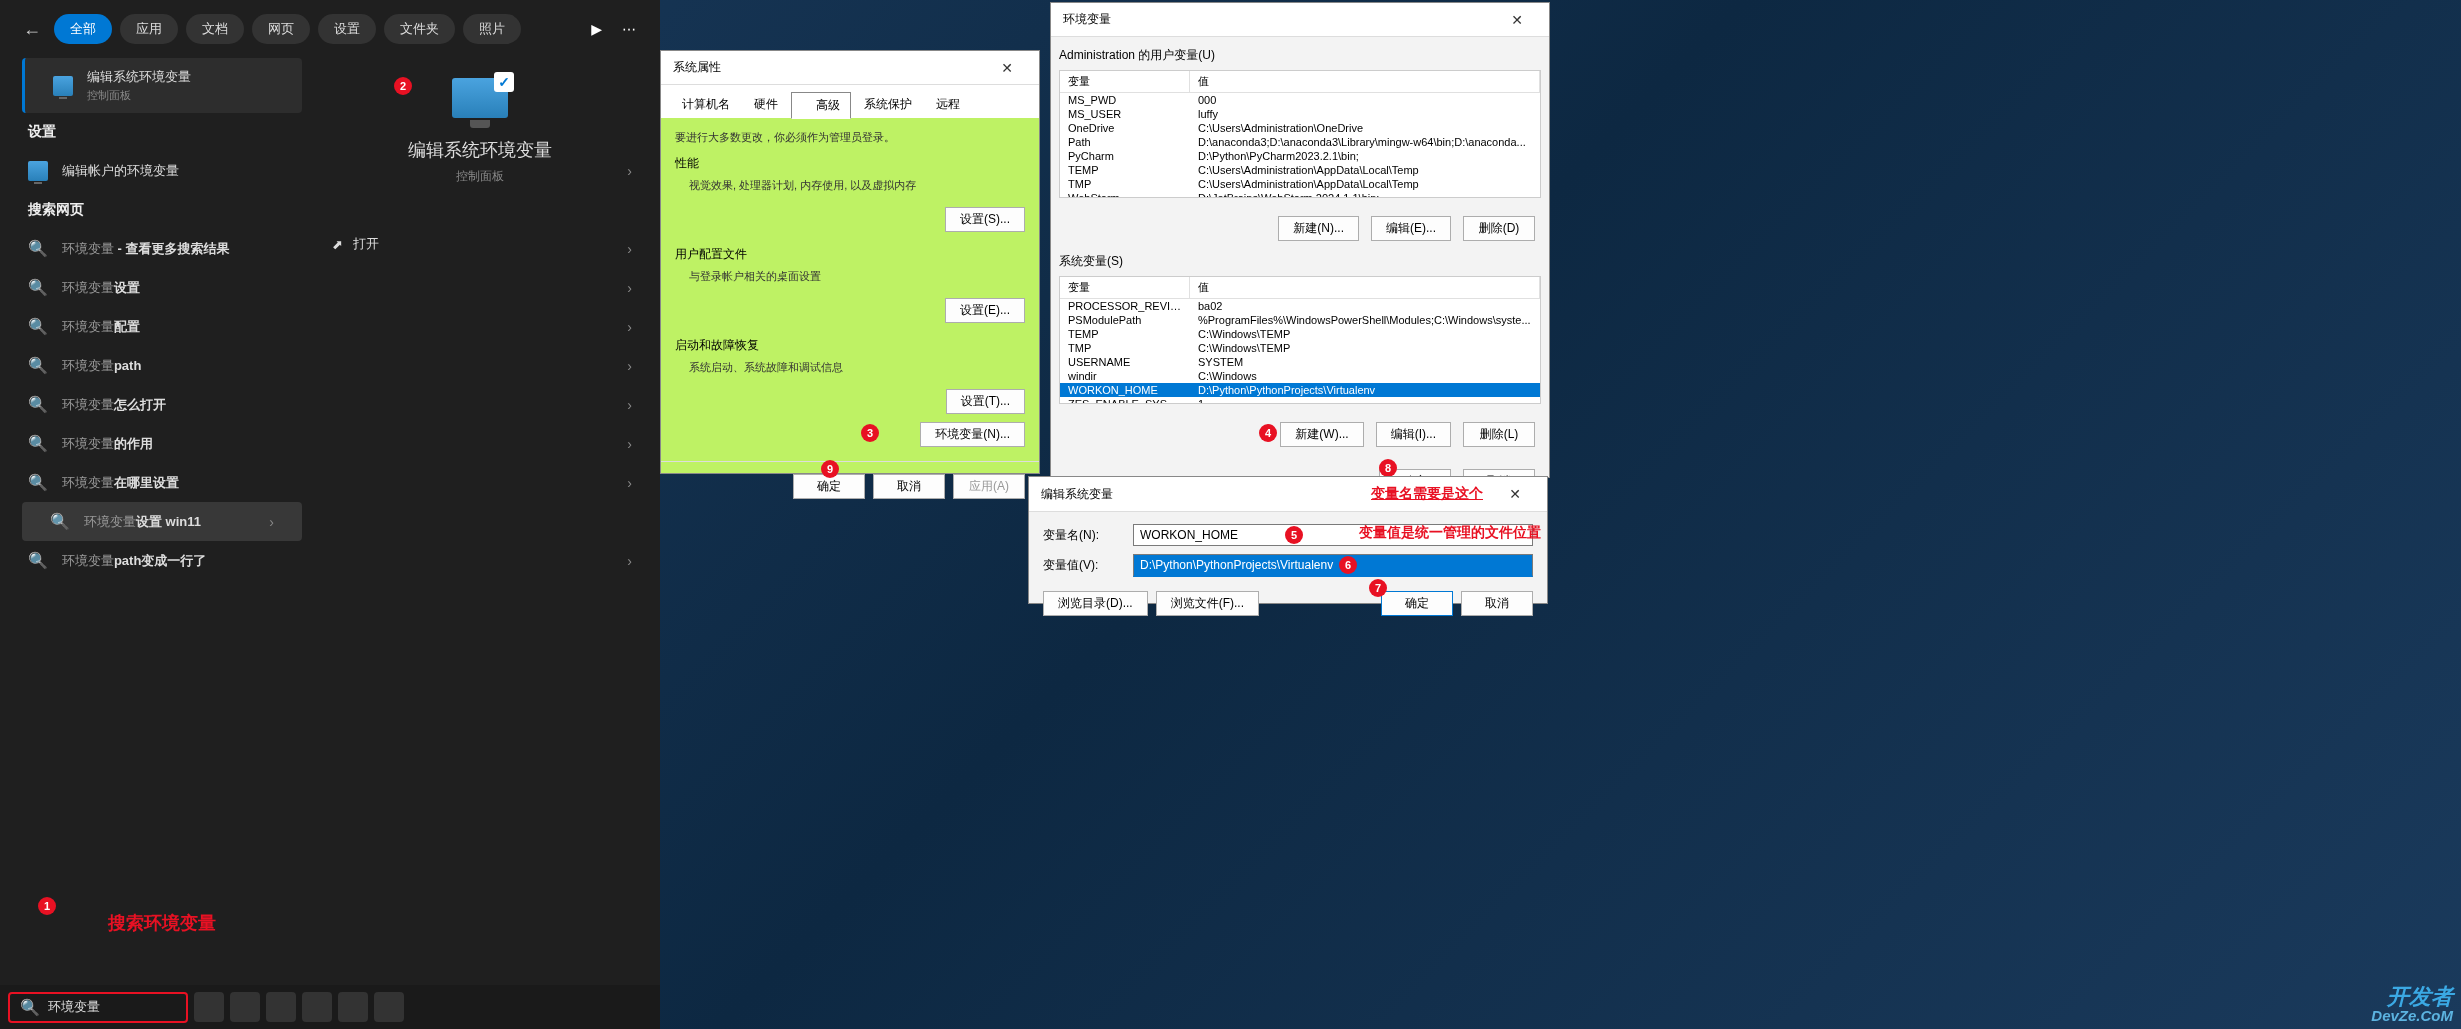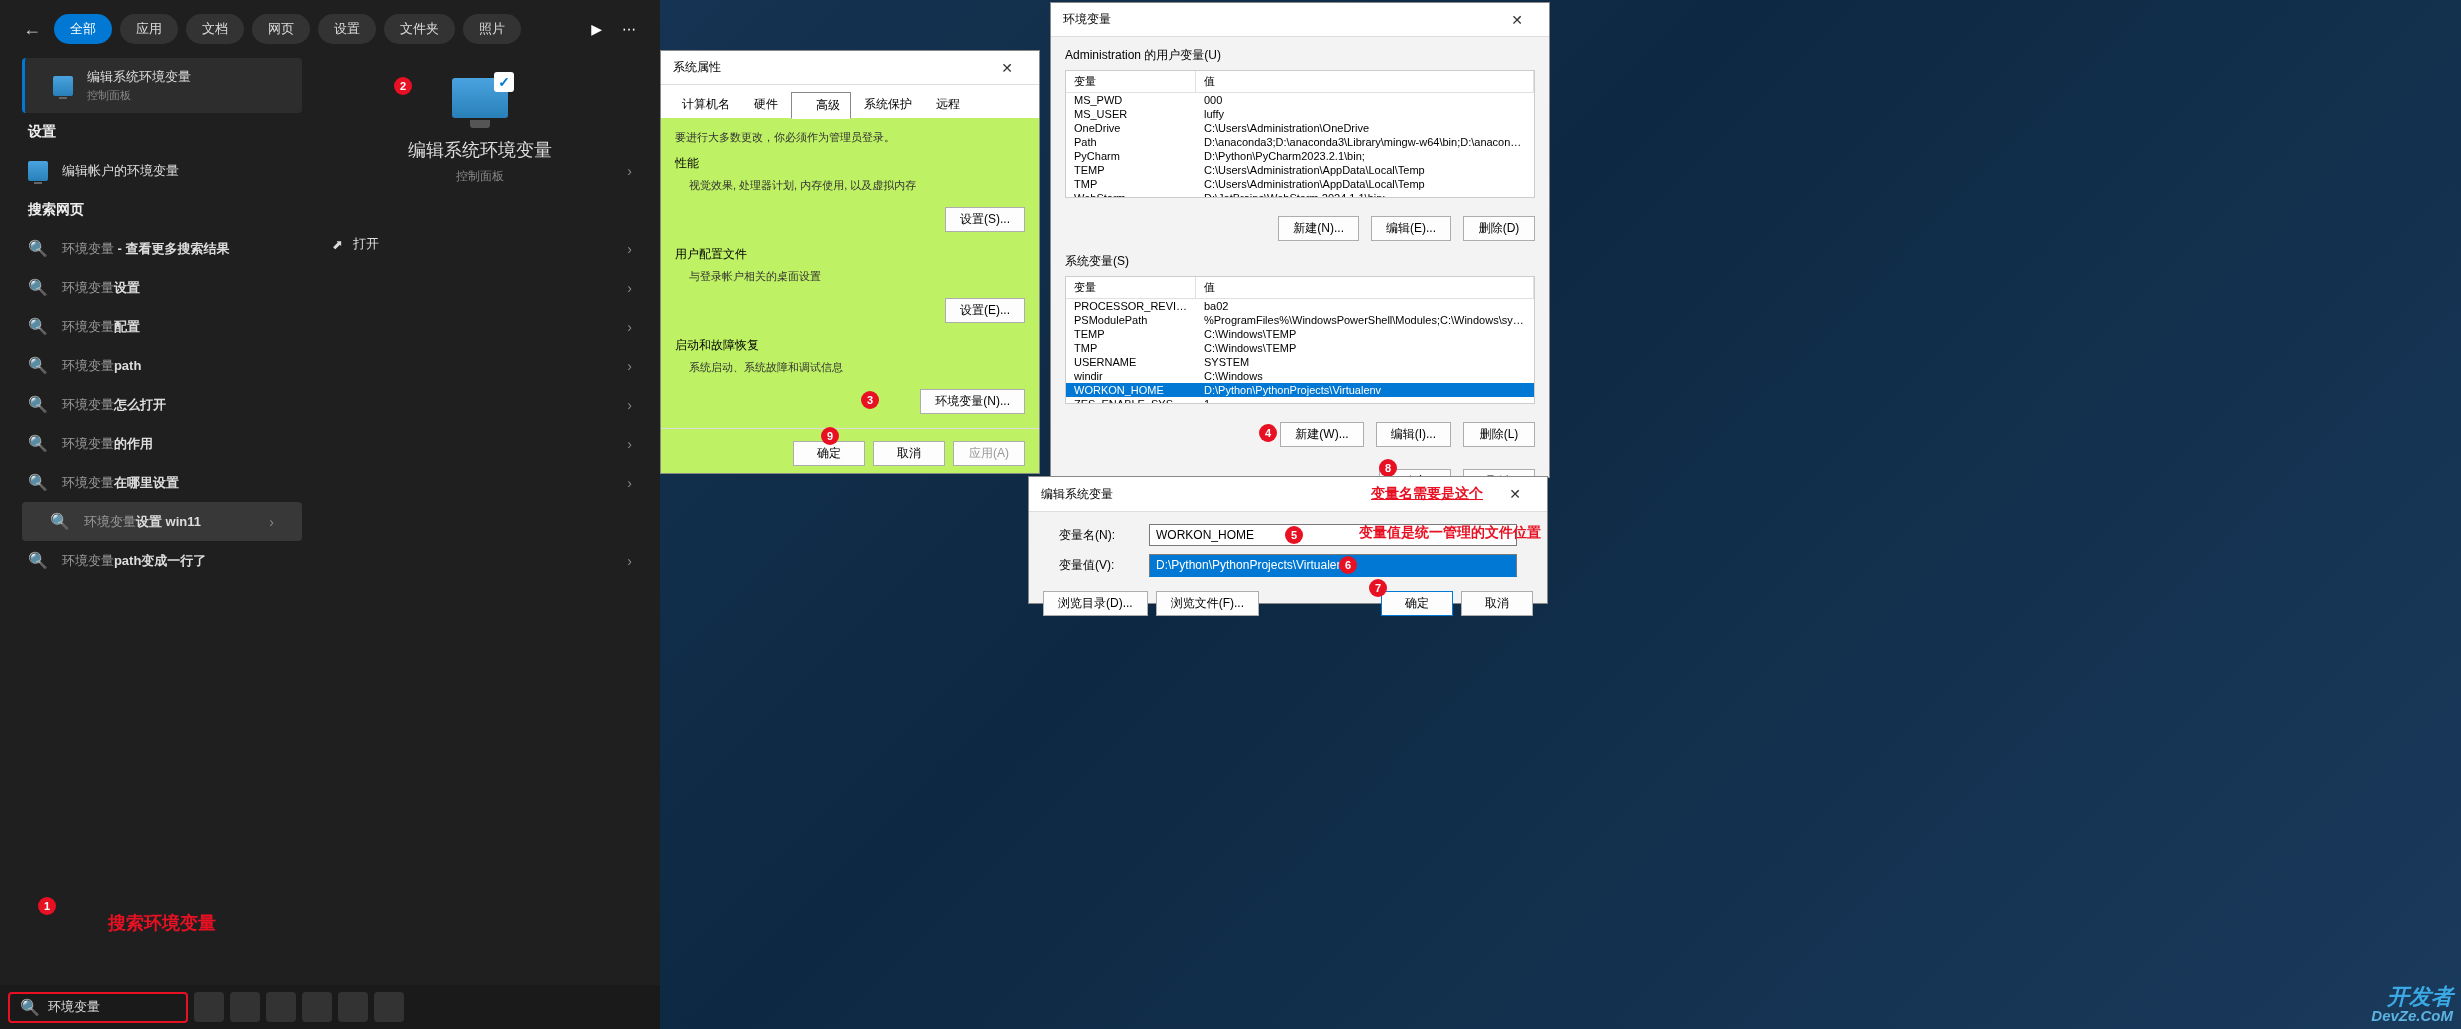--- a/index.html
+++ b/index.html
@@ -56,37 +56,37 @@
 .win-tab.active { border: 1px solid #888; border-bottom: 1px solid #fff; background: #fff; position: relative; top: 1px; padding-left: 24px; }
 .group-box { margin: 10px 14px; }
 .group-label { font-size: 12px; margin-bottom: 4px; }
 .group-desc { font-size: 11px; color: #333; margin: 6px 0 6px 14px; }
 .btn-row { display: flex; justify-content: flex-end; padding: 4px 14px; gap: 8px; }
 .win-btn { padding: 3px 14px; background: #fdfdfd; border: 1px solid #adadad; font-size: 12px; cursor: pointer; min-width: 72px; }
 .win-btn.disabled { color: #999; }
 .bottom-btns { display: flex; justify-content: flex-end; gap: 8px; padding: 12px 14px; border-top: 1px solid #ddd; margin-top: 10px; position: relative; }
 
 .envvars { left: 1050px; top: 2px; width: 500px; height: 476px; background: #f3f3f3; }
-.env-section { padding: 10px 14px; }
+.env-section { padding: 10px 8px; }
 .env-label { font-size: 12px; margin-bottom: 6px; }
 .env-table { border: 1px solid #ccc; background: #fff; height: 128px; overflow-y: auto; position: relative; }
 .env-table::-webkit-scrollbar { width: 16px; }
 .env-table::-webkit-scrollbar-thumb { background: #c0c0c0; }
 .env-table::-webkit-scrollbar-track { background: #f0f0f0; }
 .env-header { display: flex; background: #fff; border-bottom: 1px solid #e0e0e0; position: sticky; top: 0; }
 .env-header > div { padding: 3px 8px; font-size: 11px; border-right: 1px solid #e0e0e0; }
 .env-col-name { width: 130px; flex-shrink: 0; }
 .env-col-val { flex: 1; }
 .env-row { display: flex; font-size: 11px; }
 .env-row.sel { background: #0078d4; color: #fff; }
 .env-row > div { padding: 1px 8px; white-space: nowrap; overflow: hidden; text-overflow: ellipsis; }
 .env-btns { display: flex; justify-content: flex-end; gap: 12px; padding: 8px 14px 2px; position: relative; }
 
 .editvar { left: 1028px; top: 476px; width: 520px; height: 128px; background: #f3f3f3; }
-.form-row { display: flex; align-items: center; padding: 4px 30px; gap: 10px; }
+.form-row { display: flex; align-items: center; padding: 4px 14px; gap: 10px; }
 .form-label { width: 80px; font-size: 12px; }
 .form-input { flex: 1; padding: 3px 6px; border: 1px solid #7a7a7a; font-size: 12px; background: #fff; }
 .form-input.sel { background: #0078d4; color: #fff; border-bottom: 2px solid #0078d4; }
 .edit-btns { display: flex; justify-content: flex-start; gap: 8px; padding: 10px 14px; position: relative; }
 .edit-btns .right-group { margin-left: auto; display: flex; gap: 8px; }
 
 .watermark { position: absolute; right: 8px; bottom: 6px; color: #3ba9e4; font-size: 22px; font-weight: bold; font-style: italic; text-align: right; line-height: 1; }
 .watermark .sub { font-size: 15px; color: #5cb3e0; }
 </style>
 </head>
@@ -222,20 +222,23 @@
     <div class="group-label">用户配置文件</div>
     <div class="group-desc">与登录帐户相关的桌面设置</div>
   </div>
   <div class="btn-row">
       <button class="win-btn">设置(E)...</button>
     </div>
   <div class="group-box">
     <div class="group-label">启动和故障恢复</div>
     <div class="group-desc">系统启动、系统故障和调试信息</div>
   </div>
+  <div class="btn-row">
+      <button class="win-btn">设置(T)...</button>
+    </div>
   <div class="btn-row" style="position:relative;">
     <div class="badge-red" style="left:200px;top:6px;">3</div>
     <button class="win-btn">环境变量(N)...</button>
   </div>
   <div class="bottom-btns">
     <div class="badge-red" style="left:160px;top:-2px;">9</div>
     <button class="win-btn">确定</button>
     <button class="win-btn">取消</button>
     <button class="win-btn disabled">应用(A)</button>
   </div>

